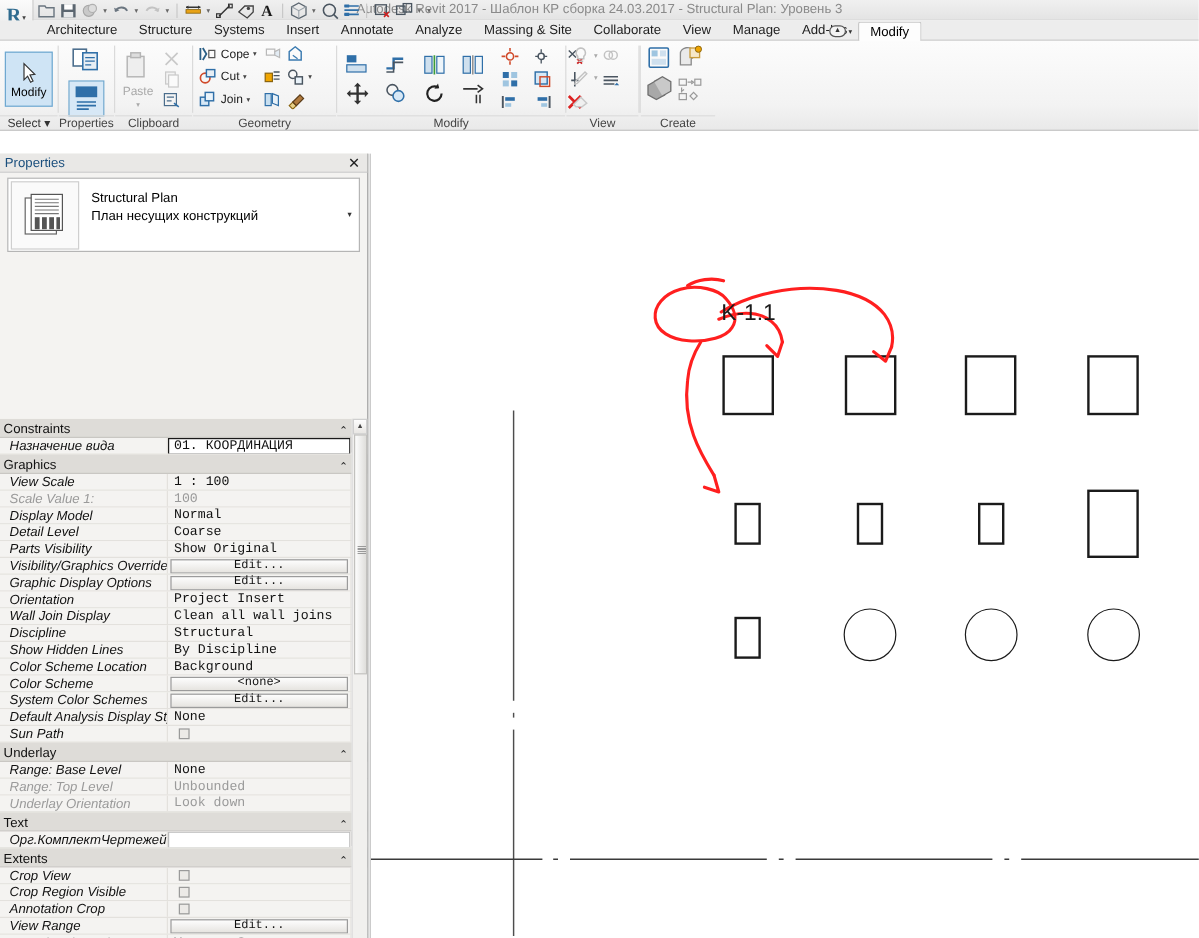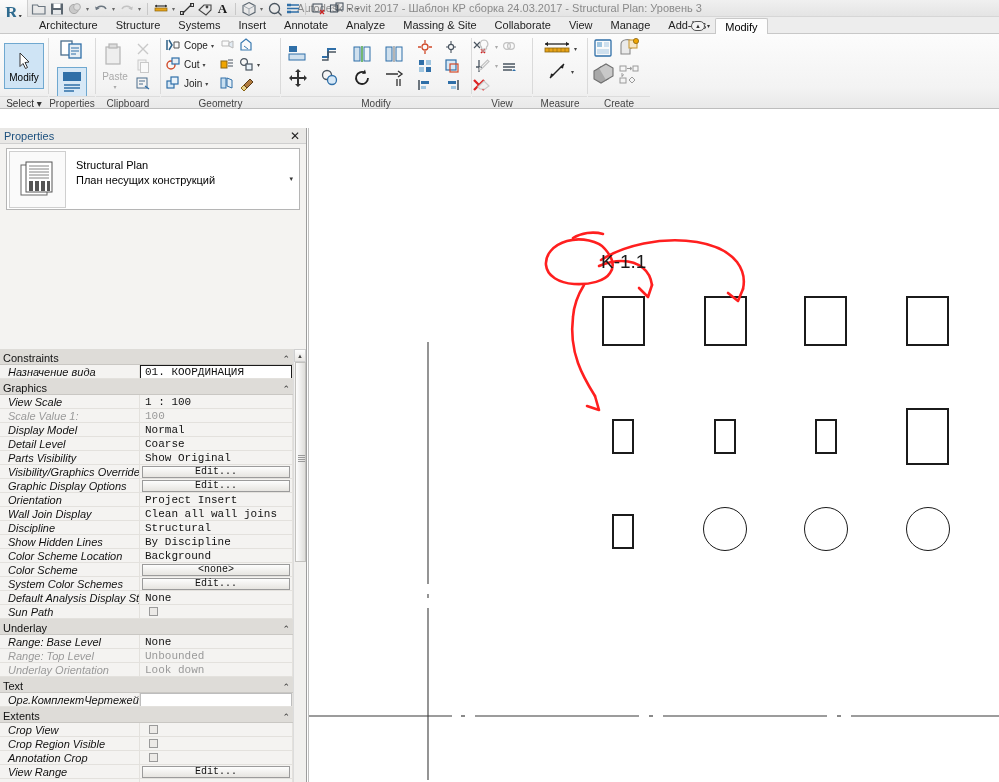--- a/index.html
+++ b/index.html
@@ -563,41 +563,20 @@
         <svg class="icon-sm" viewBox="0 0 16 16">
             <path d="M2 5h12M2 8h12M2 11h9" stroke="#4a5560" stroke-width="1.3"></path>
             <path d="M11 12l2-2 2 2z" fill="#2f6fa8"></path>
           </svg>
       </div>
     </div>
     <div class="panel-title">View</div>
   </div>
   <div class="panel-sep"></div>
 
-  <div class="panel" style="width:54px">
-    <div class="panel-body" style="flex-direction:column;align-items:center;gap:3px;padding-top:5px;">
-      <div class="rowitem">
-        <svg style="width:28px;height:18px" viewBox="0 0 28 18">
-          <path d="M2 5h24" stroke="#222" stroke-width="1.3"></path>
-            <path d="M2 5l3-2.2v4.4z M26 5l-3-2.2v4.4z" fill="#222"></path>
-          <rect x="2" y="9" width="24" height="4" fill="#e8a317" stroke="#8a6410" stroke-width="0.8"></rect>
-          <path d="M6 9v4M10 9v4M14 9v4M18 9v4M22 9v4" stroke="#8a6410" stroke-width="0.6"></path>
-        </svg>
-        <span class="caret">▾</span>
-      </div>
-      <div class="rowitem">
-        <svg class="icon-md" viewBox="0 0 22 22">
-            <path d="M4 18L18 4" stroke="#222" stroke-width="1.4"></path>
-            <path d="M4 18l1-4.5 3.5 1z M18 4l-1 4.5-3.5-1z" fill="#222"></path>
-          </svg>
-        <span class="caret">▾</span>
-      </div>
-    </div>
-    <div class="panel-title">Measure</div>
-  </div>
   <div class="panel-sep"></div>
 
   <div class="panel" style="width:62px">
     <div class="panel-body" style="align-items:flex-start;padding-top:3px;gap:4px;">
       <div style="display:flex;flex-direction:column;gap:3px;">
         <svg class="icon-md" viewBox="0 0 22 22">
             <rect x="3" y="3" width="16" height="16" rx="1" fill="none" stroke="#2f6fa8" stroke-width="1.3"></rect>
             <rect x="5" y="5" width="5" height="5" fill="#9fc5e0"></rect>
             <rect x="12" y="5" width="5" height="5" fill="#cfe0ee"></rect>
             <rect x="5" y="12" width="12" height="5" fill="#cfe0ee"></rect>

